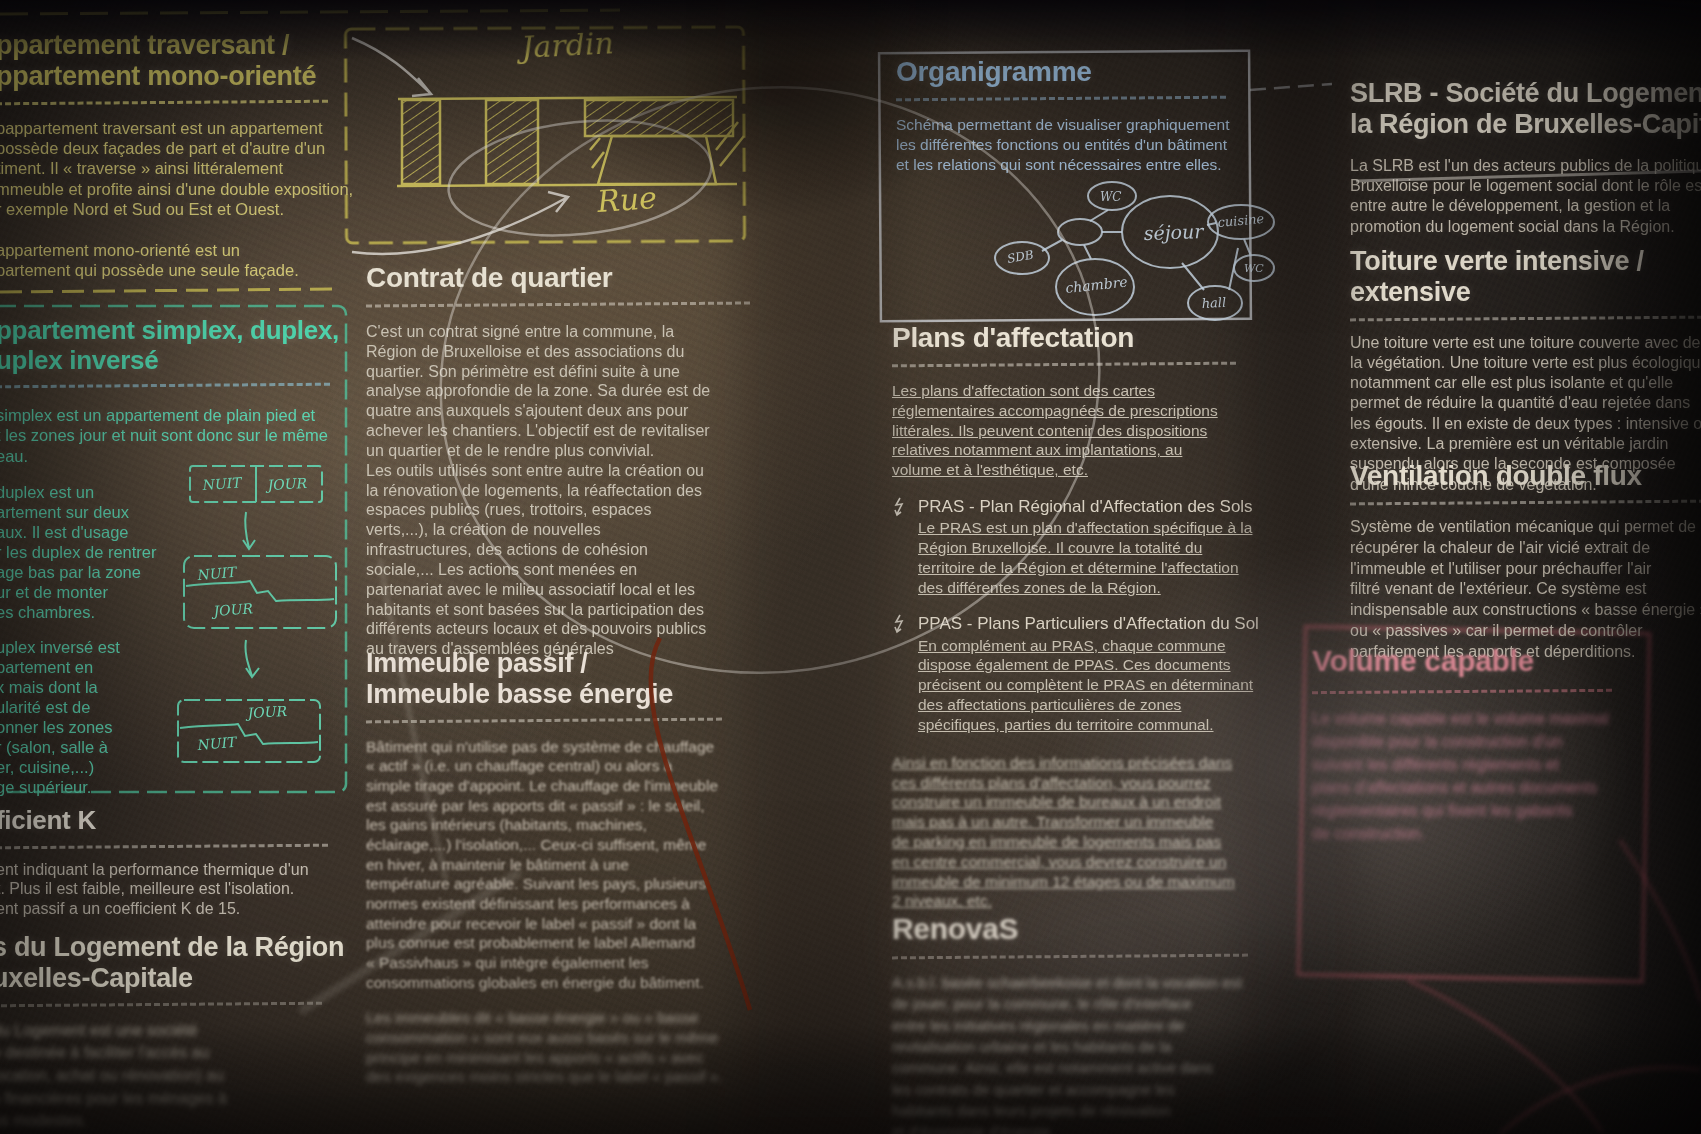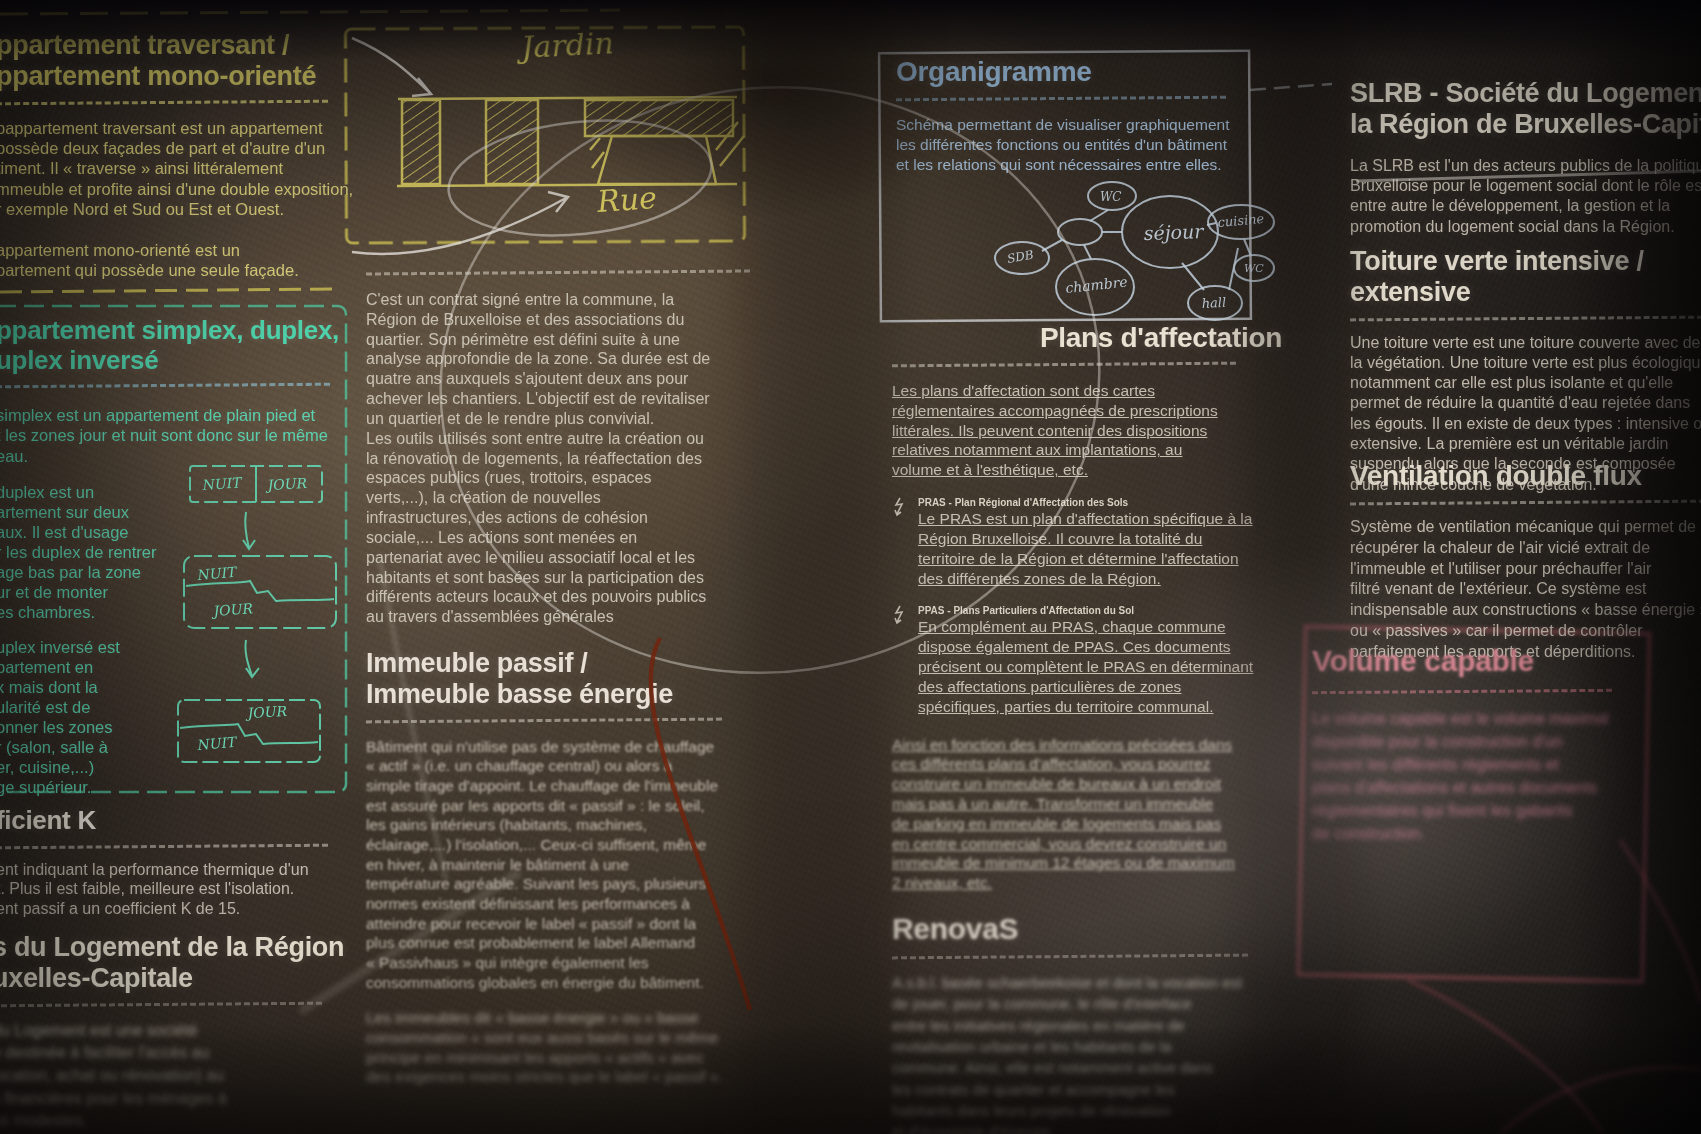--- a/index.html
+++ b/index.html
@@ -71,25 +71,25 @@
   .s-passif .p{font-size:15.5px;line-height:1.27;color:#c6bcae;}
   .s-passif .p1{filter:blur(1px);}
   .s-passif .p2{margin-top:16px;filter:blur(2.8px);}
 
   .s-org{left:896px;top:56px;width:352px;}
   .s-org .t{font-size:28px;color:#a6cbec;}
   .s-org .rule{width:330px;border-top-color:rgba(165,202,232,.55);margin-bottom:15px;}
   .s-org .p{font-size:15.5px;line-height:1.3;color:#a9c4de;}
 
   .s-plans{left:892px;top:322px;width:390px;}
-  .s-plans .t{font-size:28px;color:#e9e2d3;text-align:right;}
+  .s-plans .t{font-size:28px;color:#e9e2d3;}
   .s-plans .rule{width:344px;margin-bottom:15px;}
   .s-plans .p{font-size:15.5px;line-height:1.28;color:#c7bfb0;text-decoration:underline;}
   .bullet-item{position:relative;padding-left:26px;margin-top:16px;}
-  .b-title{font-weight:700;font-size:10px;color:#dad2c3;white-space:pre;line-height:1.3;}
+  .b-title{font-weight:400;font-size:17px;color:#dad2c3;white-space:pre;line-height:1.3;}
   .bullet-glyph{position:absolute;left:0;top:1px;}
   .s-plans .p2{margin-top:18px;filter:blur(1.6px);}
 
   .s-renovas{left:892px;top:912px;width:390px;}
   .s-renovas .t{font-size:30px;color:#ddd5c8;filter:blur(1.4px);}
   .s-renovas .rule{width:356px;border-top-color:rgba(220,210,200,.4);}
   .s-renovas .p{font-size:15px;line-height:1.42;color:#b9b1a6;filter:blur(2.8px);}
 
   .s-slrb{left:1350px;top:78px;width:500px;}
   .s-slrb .t{font-size:27px;color:#e6dfd0;}
@@ -244,20 +244,21 @@
 uxelles-Capitale</div>
     <div class="rule"></div>
     <div class="p">du Logement est une société
 e destinée à faciliter l'accès au
 location, achat ou rénovation) au
 s financières pour les ménages à
 us modestes.</div>
   </section>
 
   <section class="sec s-contrat">
+    <div class="t">Contrat de quartier</div>
     <div class="rule"></div>
     <div class="p">C'est un contrat signé entre la commune, la
 Région de Bruxelloise et des associations du
 quartier. Son périmètre est défini suite à une
 analyse approfondie de la zone. Sa durée est de
 quatre ans auxquels s'ajoutent deux ans pour
 achever les chantiers. L'objectif est de revitaliser
 un quartier et de le rendre plus convivial.
 Les outils utilisés sont entre autre la création ou
 la rénovation de logements, la réaffectation des

